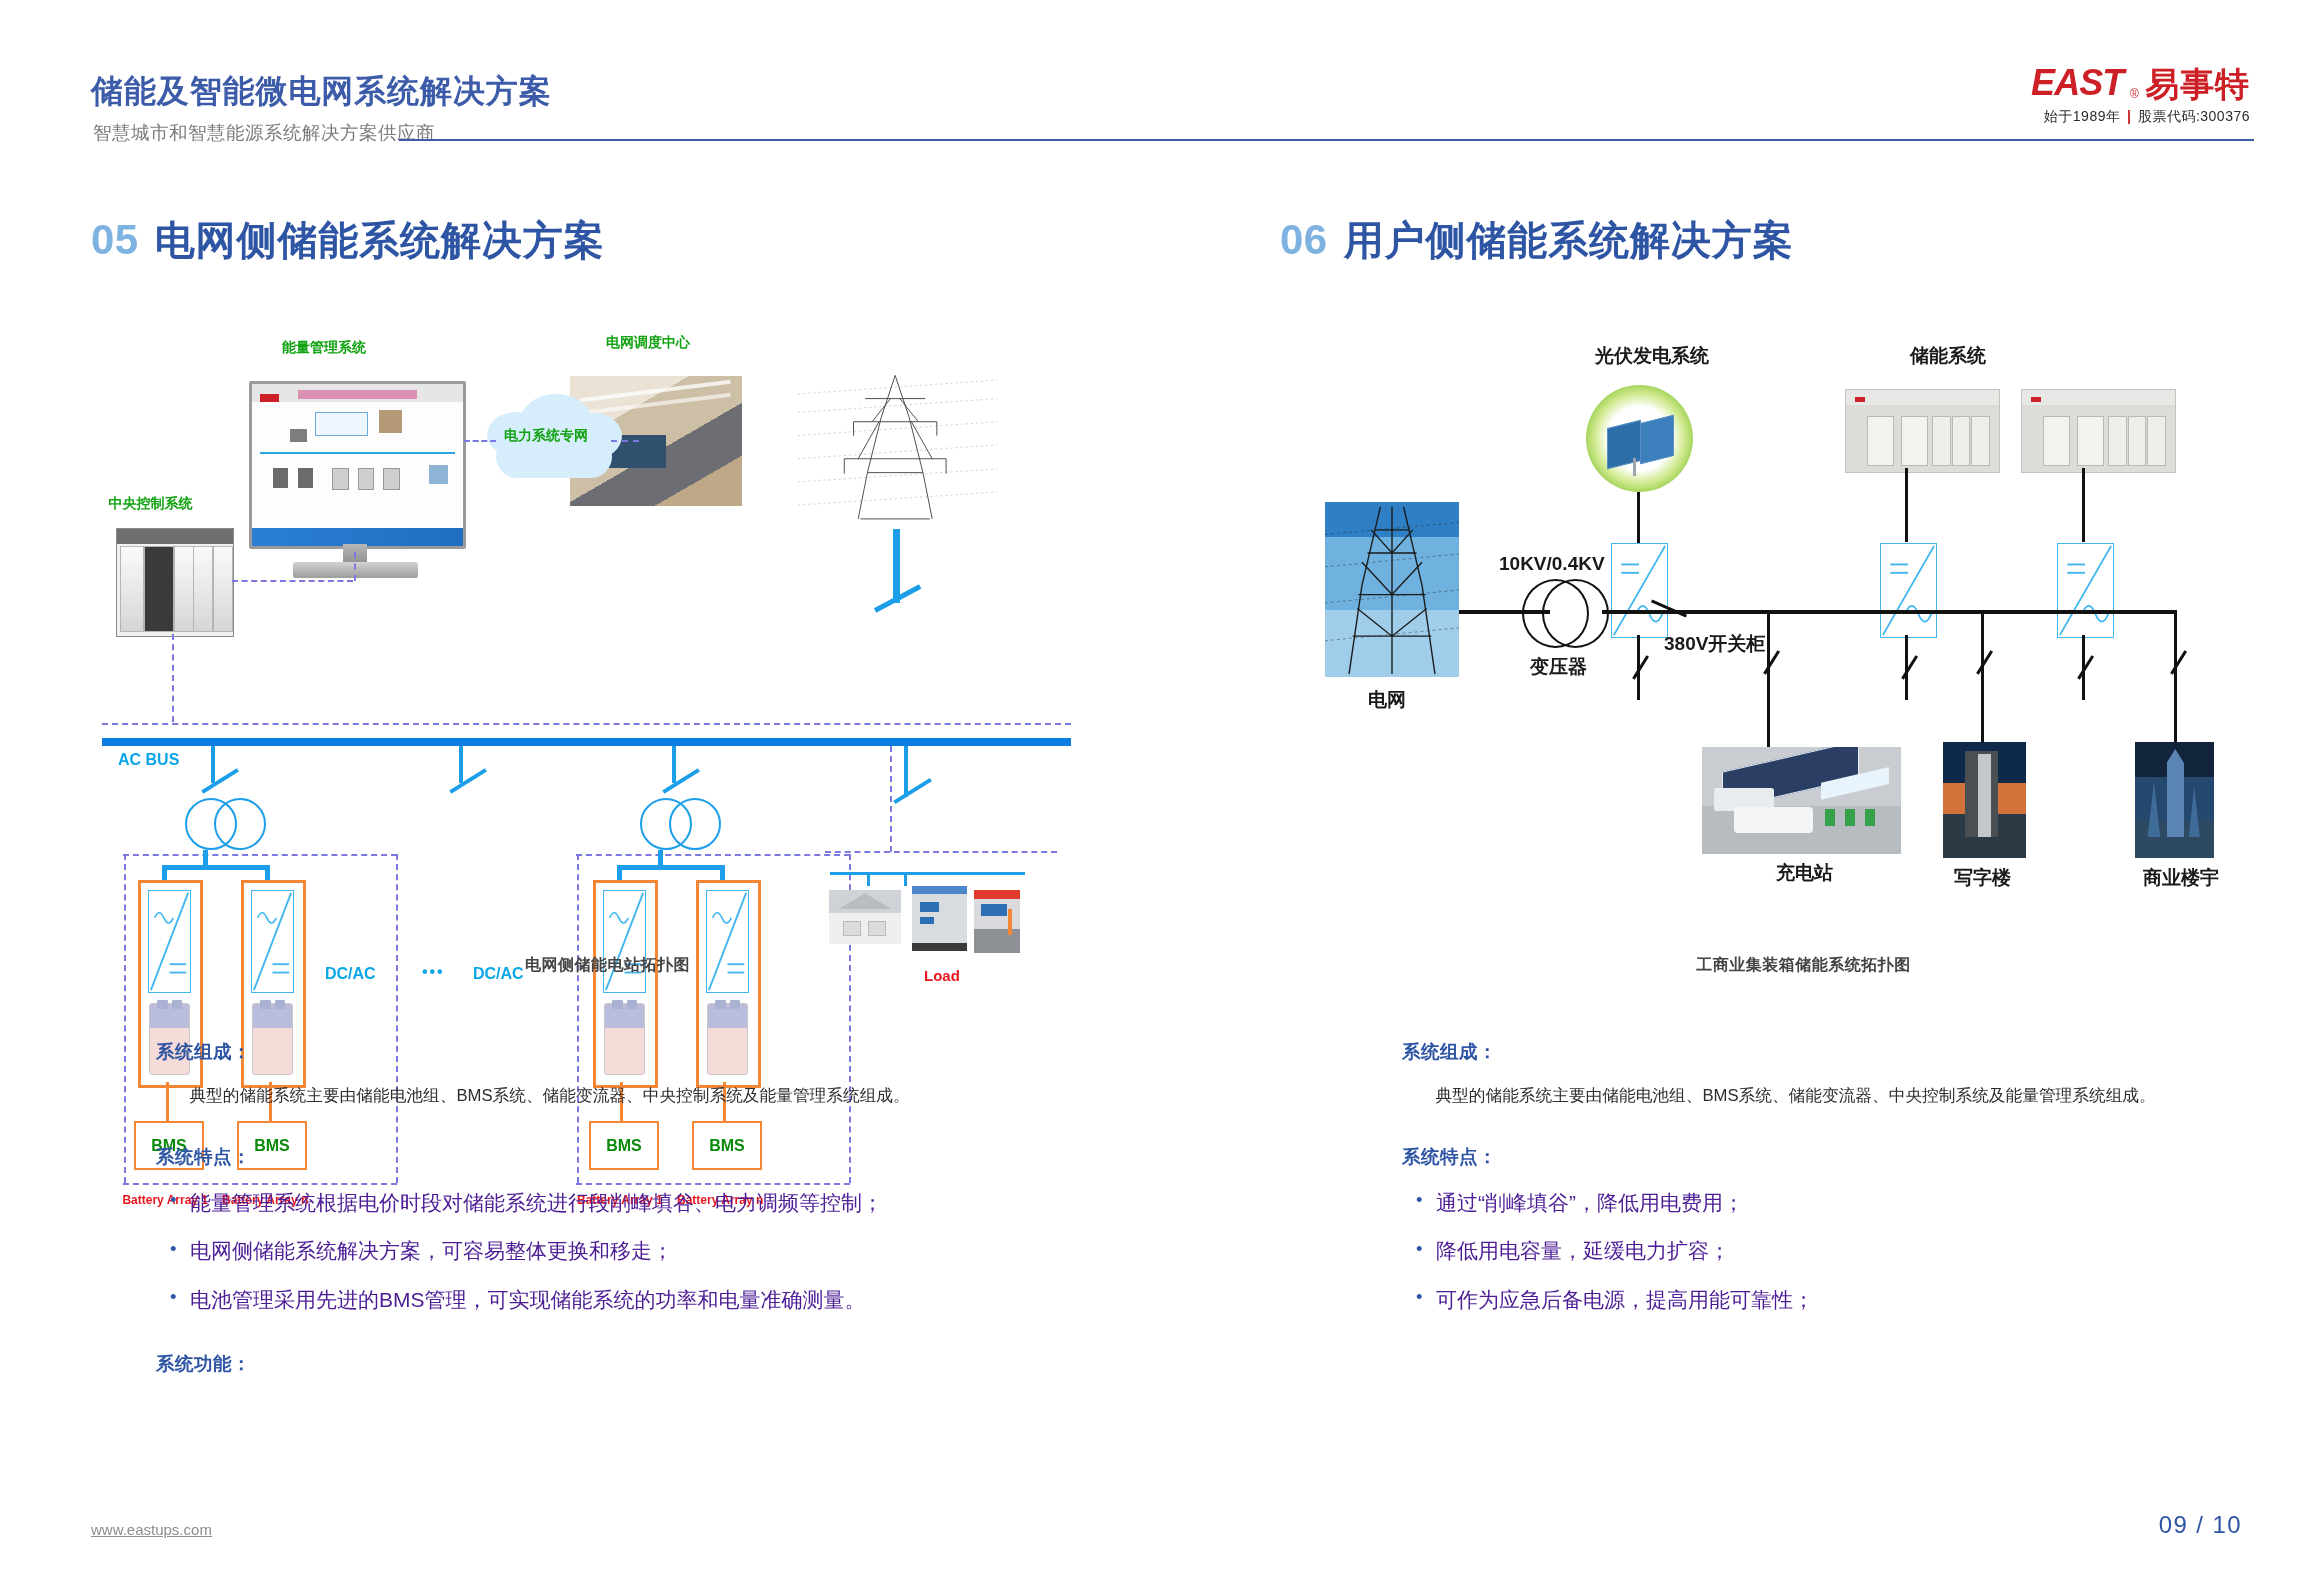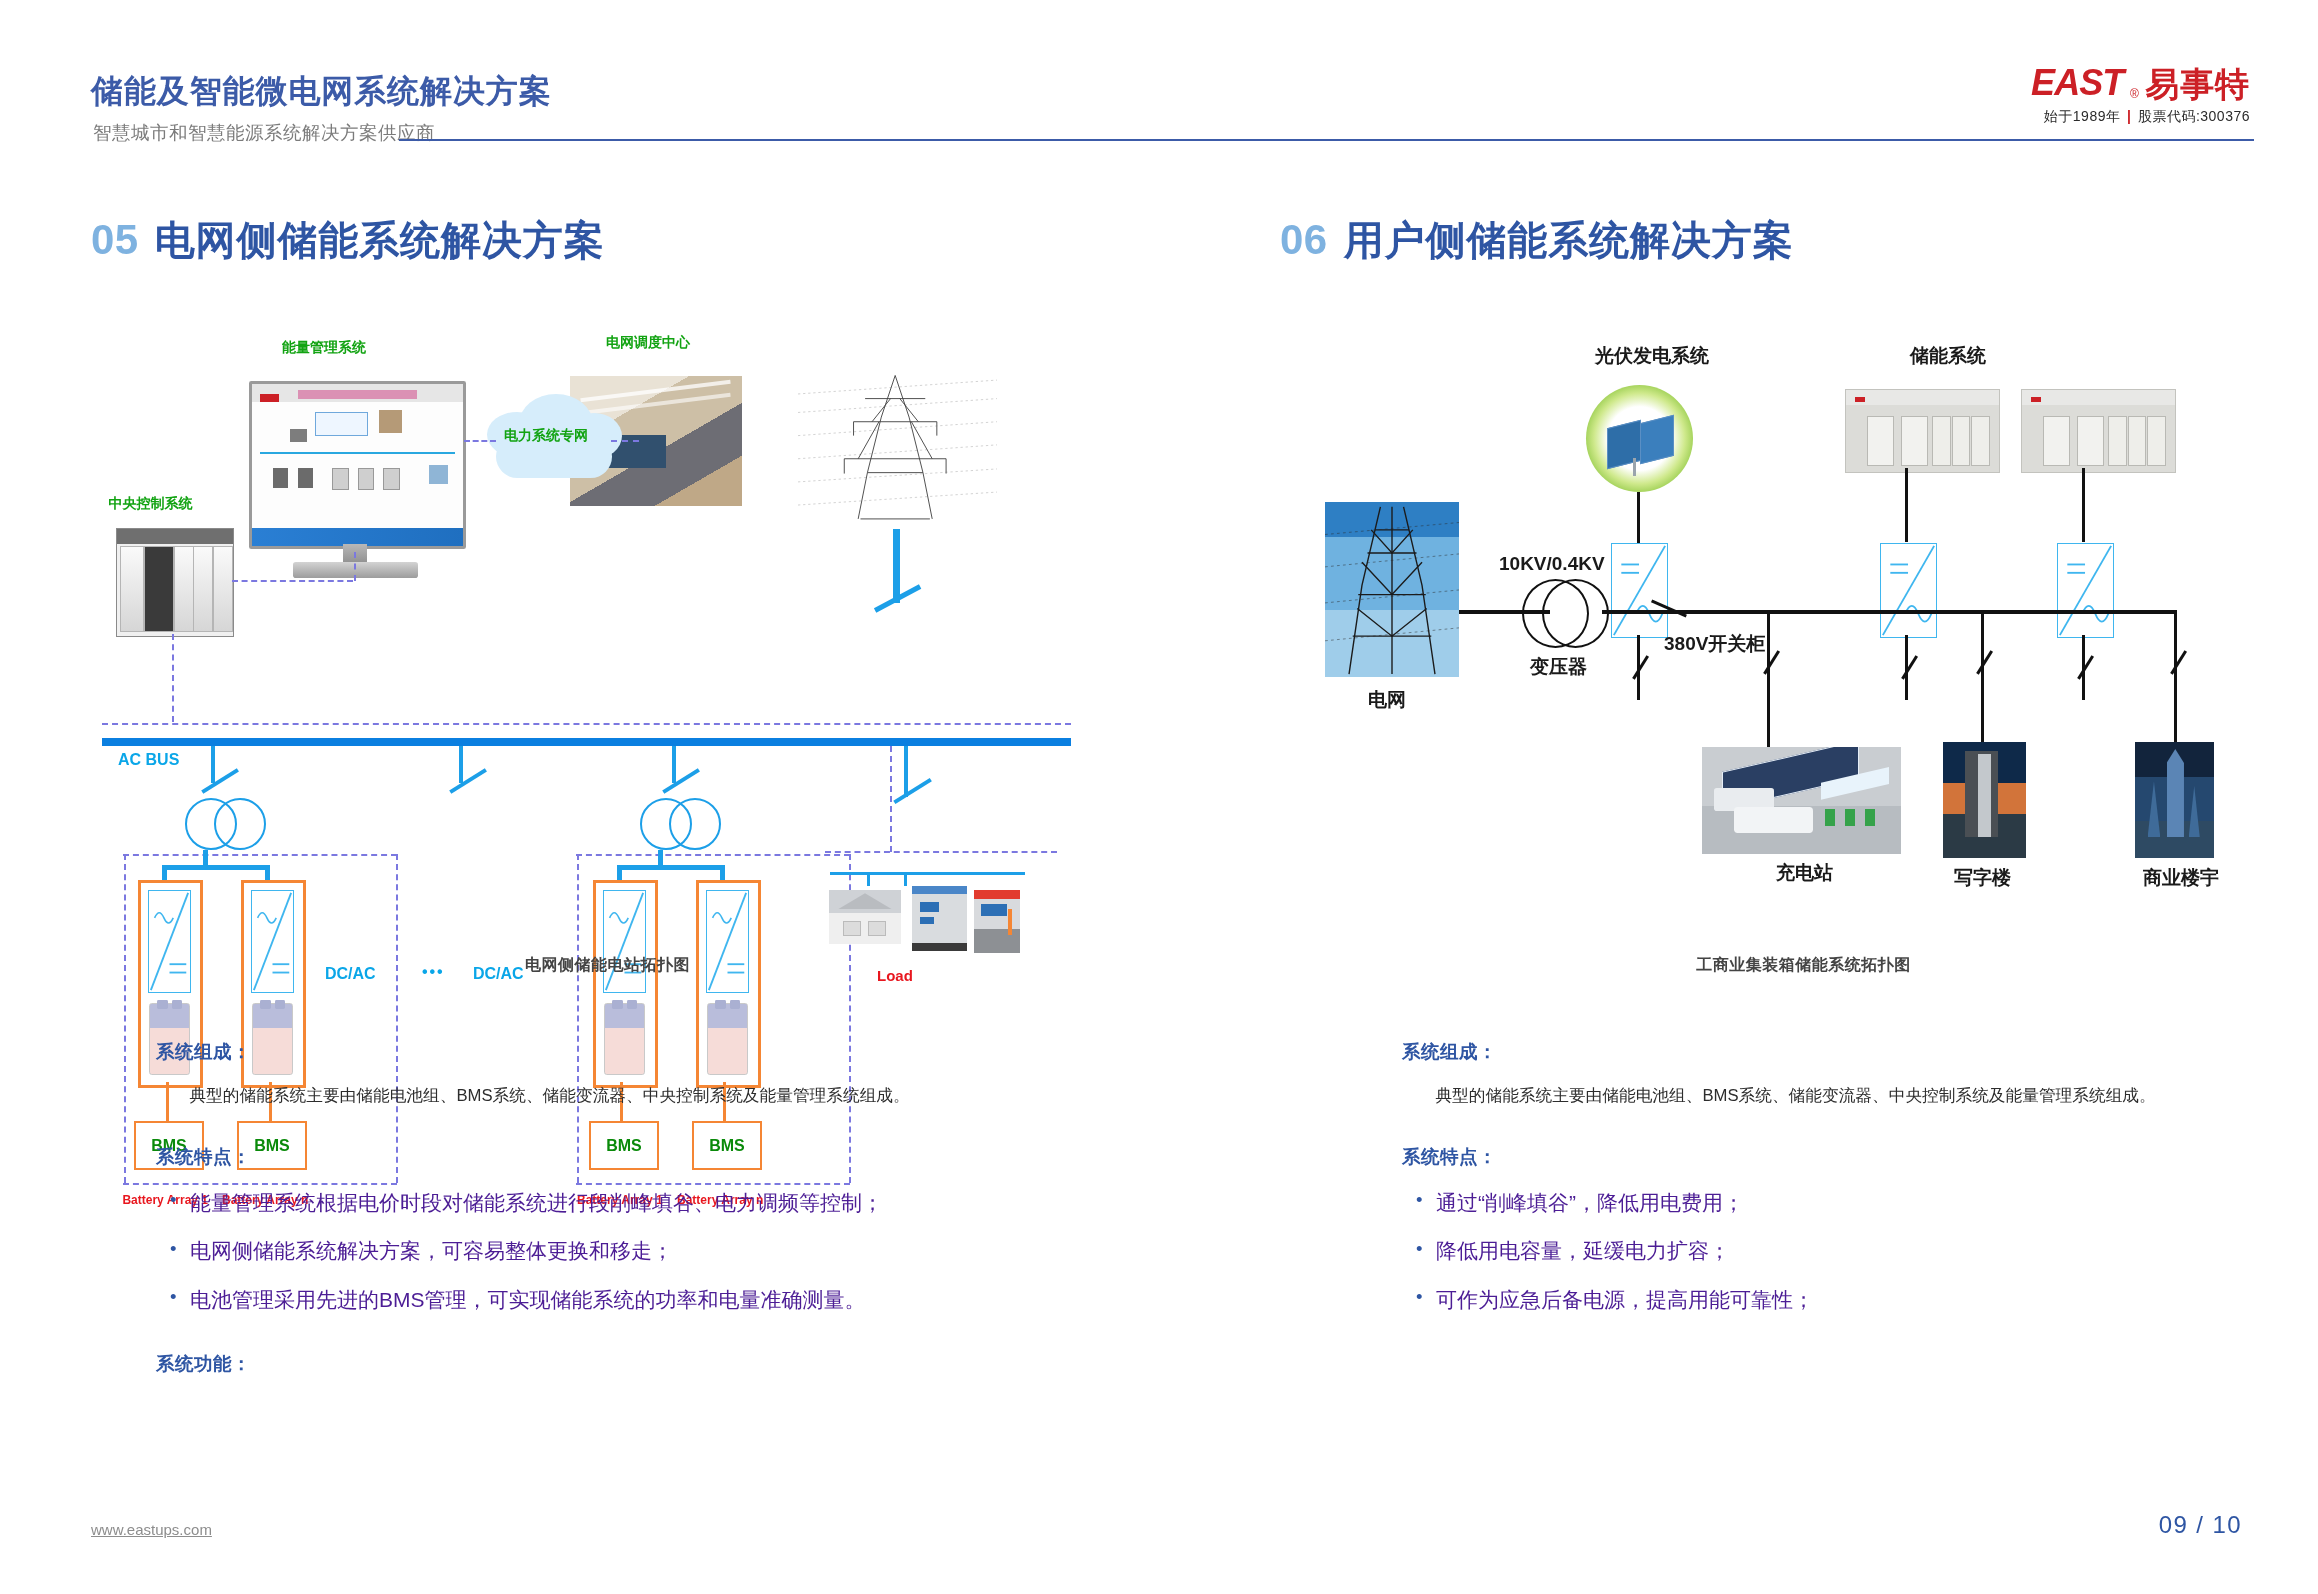--- a/index.html
+++ b/index.html
@@ -348,21 +348,21 @@
   <div class="pic" style="left:810px;top:552px;width:55px;height:65px;
       background:linear-gradient(180deg,#4a86c8 0 12%,#d9dcdf 12% 88%,#3a3a3a 88% 100%);">
     <div style="position:absolute;left:14%;top:24%;width:36%;height:16%;background:#2c6fb5;"></div>
     <div style="position:absolute;left:14%;top:48%;width:26%;height:10%;background:#2c6fb5;"></div>
   </div>
   <div class="pic" style="left:872px;top:556px;width:46px;height:63px;
       background:linear-gradient(180deg,#e23b2e 0 14%,#d8dadd 14% 62%,#8d9094 62% 100%);">
     <div style="position:absolute;left:16%;top:22%;width:56%;height:20%;background:#2c6fb5;"></div>
     <div style="position:absolute;left:74%;top:30%;width:8%;height:42%;background:#f58634;"></div>
   </div>
-  <div class="lbl lbl-red" style="left:775px;top:633px;font-size:15px;">Load</div>
+  <div class="lbl lbl-red" style="left:822px;top:633px;font-size:15px;">Load</div>
 
   <div class="dgm-caption">电网侧储能电站拓扑图</div>
  </div>
 </div>
 
 <div class="col" id="col-right">
  <div class="diagram">
 
   <div class="lbl lbl-dark" style="left:297px;top:9.3px;">光伏发电系统</div>
   <div class="lbl lbl-dark" style="left:612px;top:9.3px;">储能系统</div>

